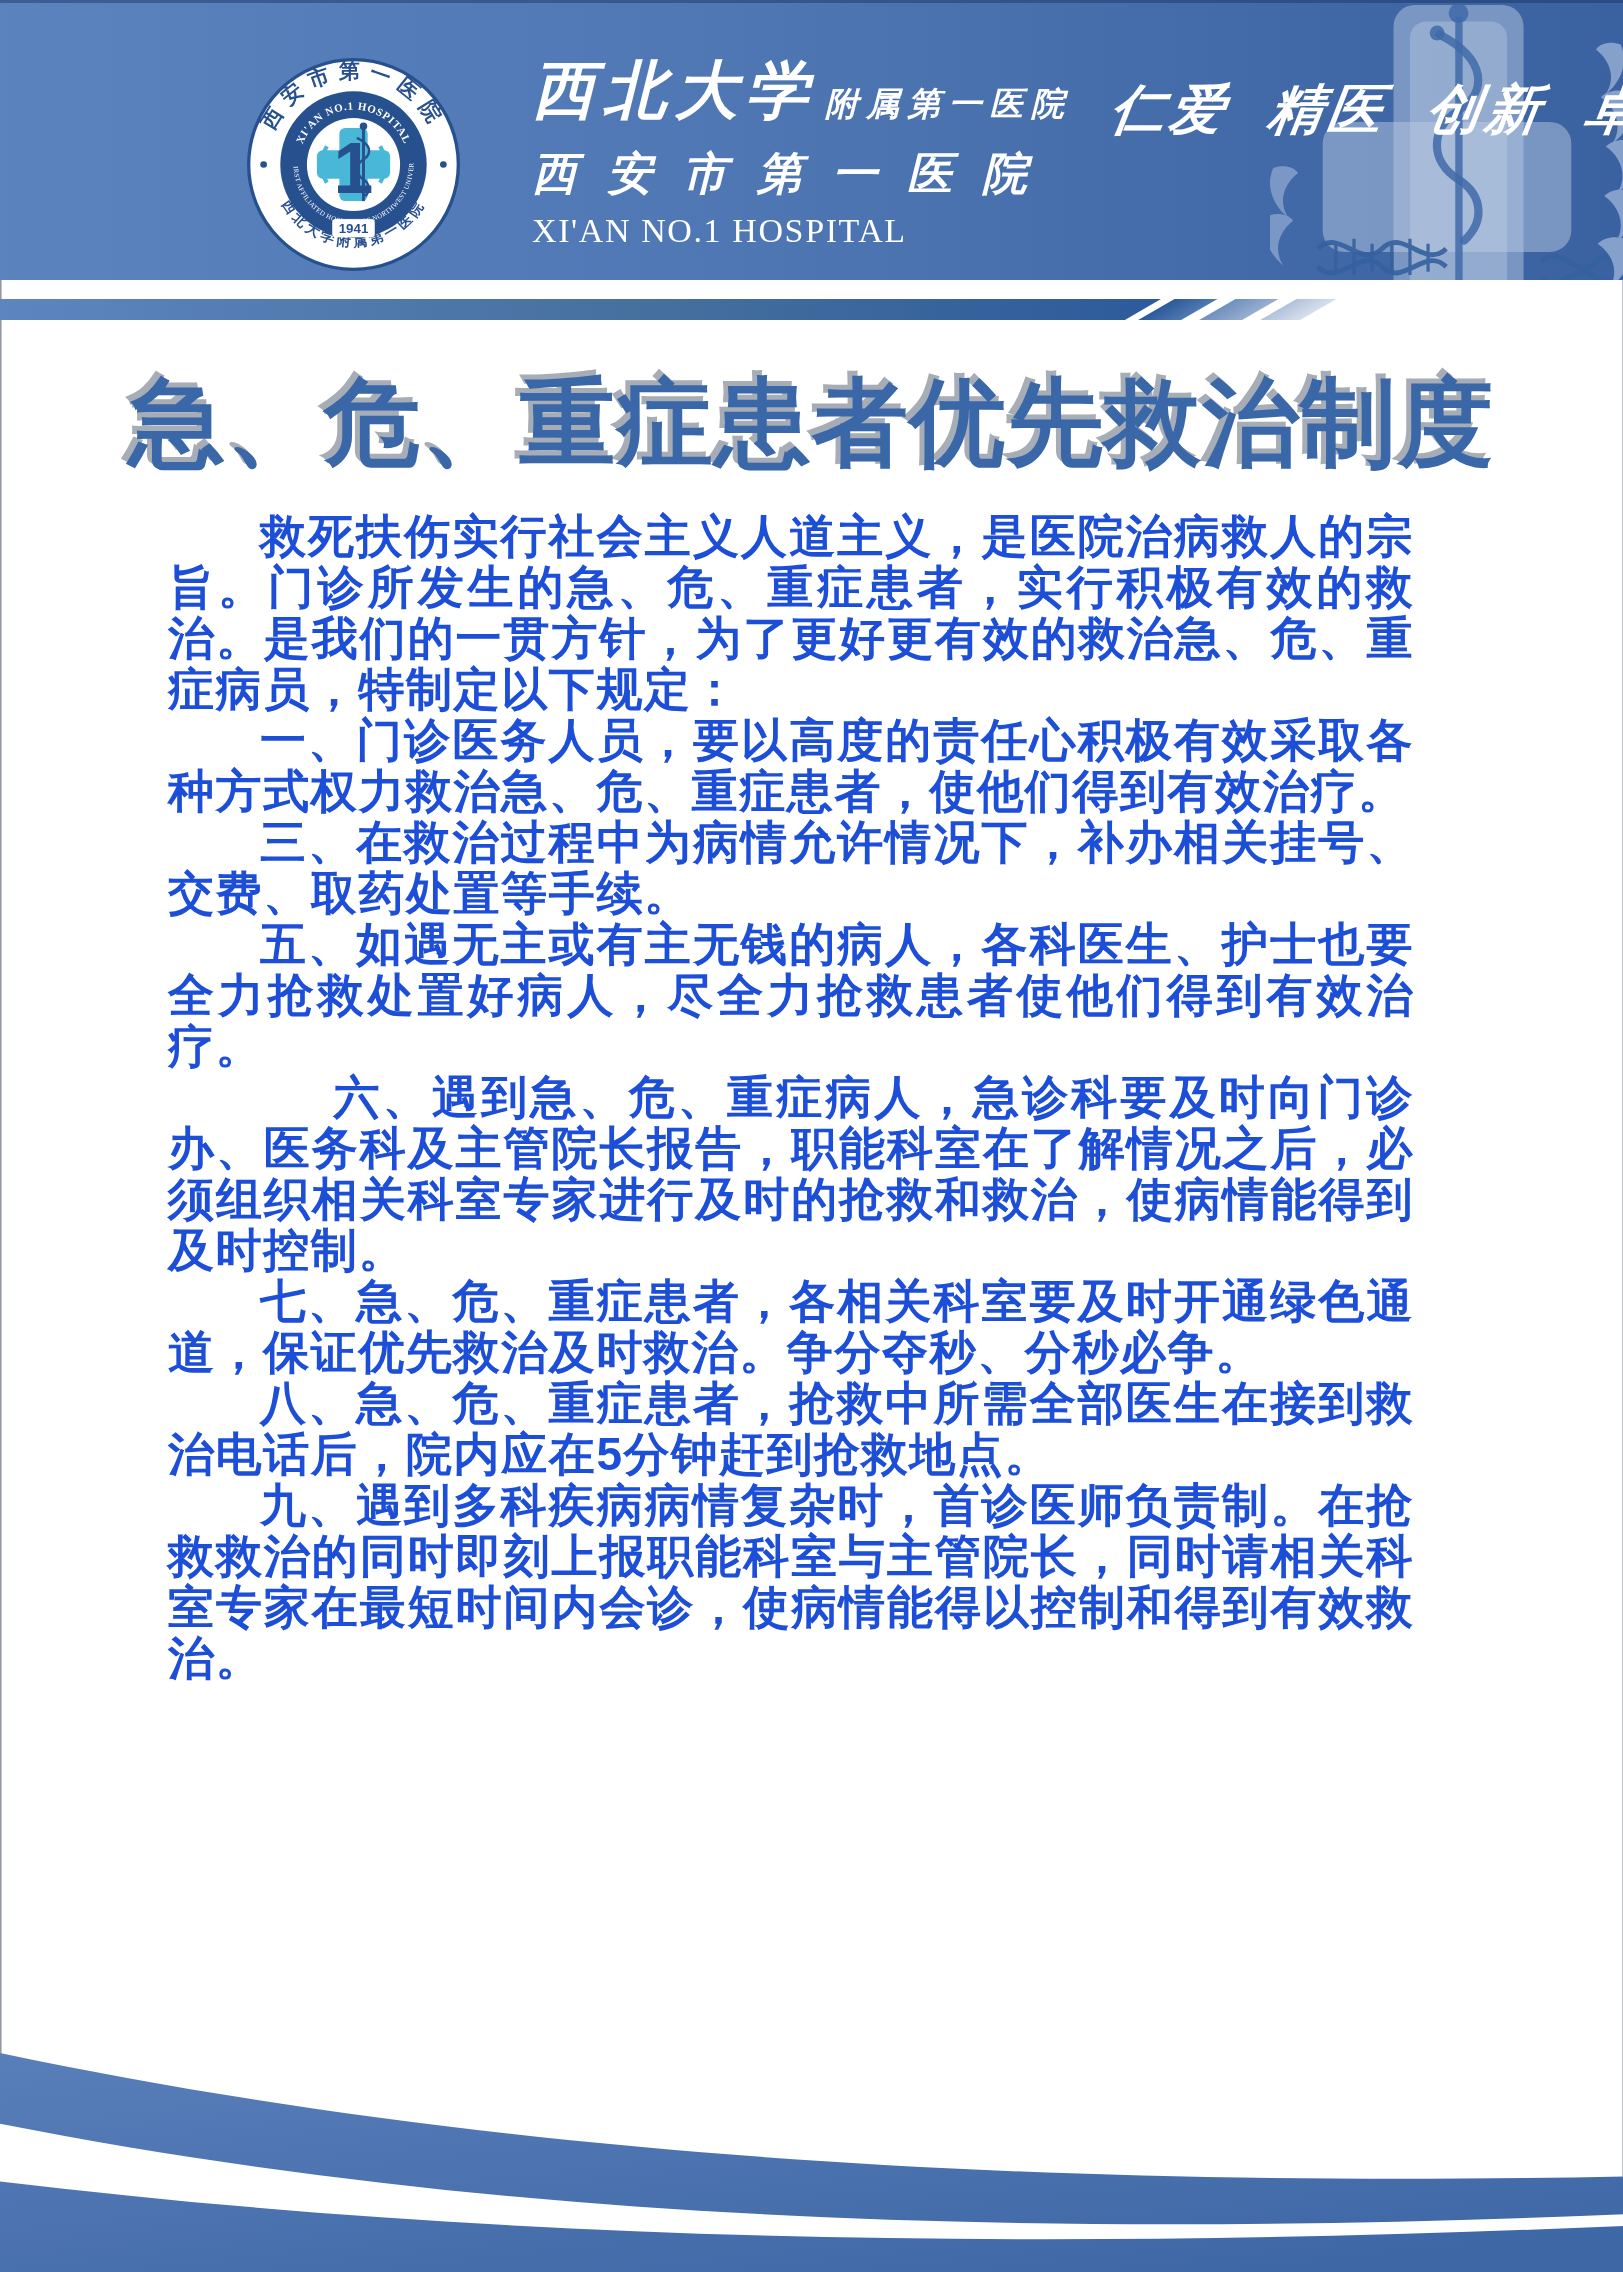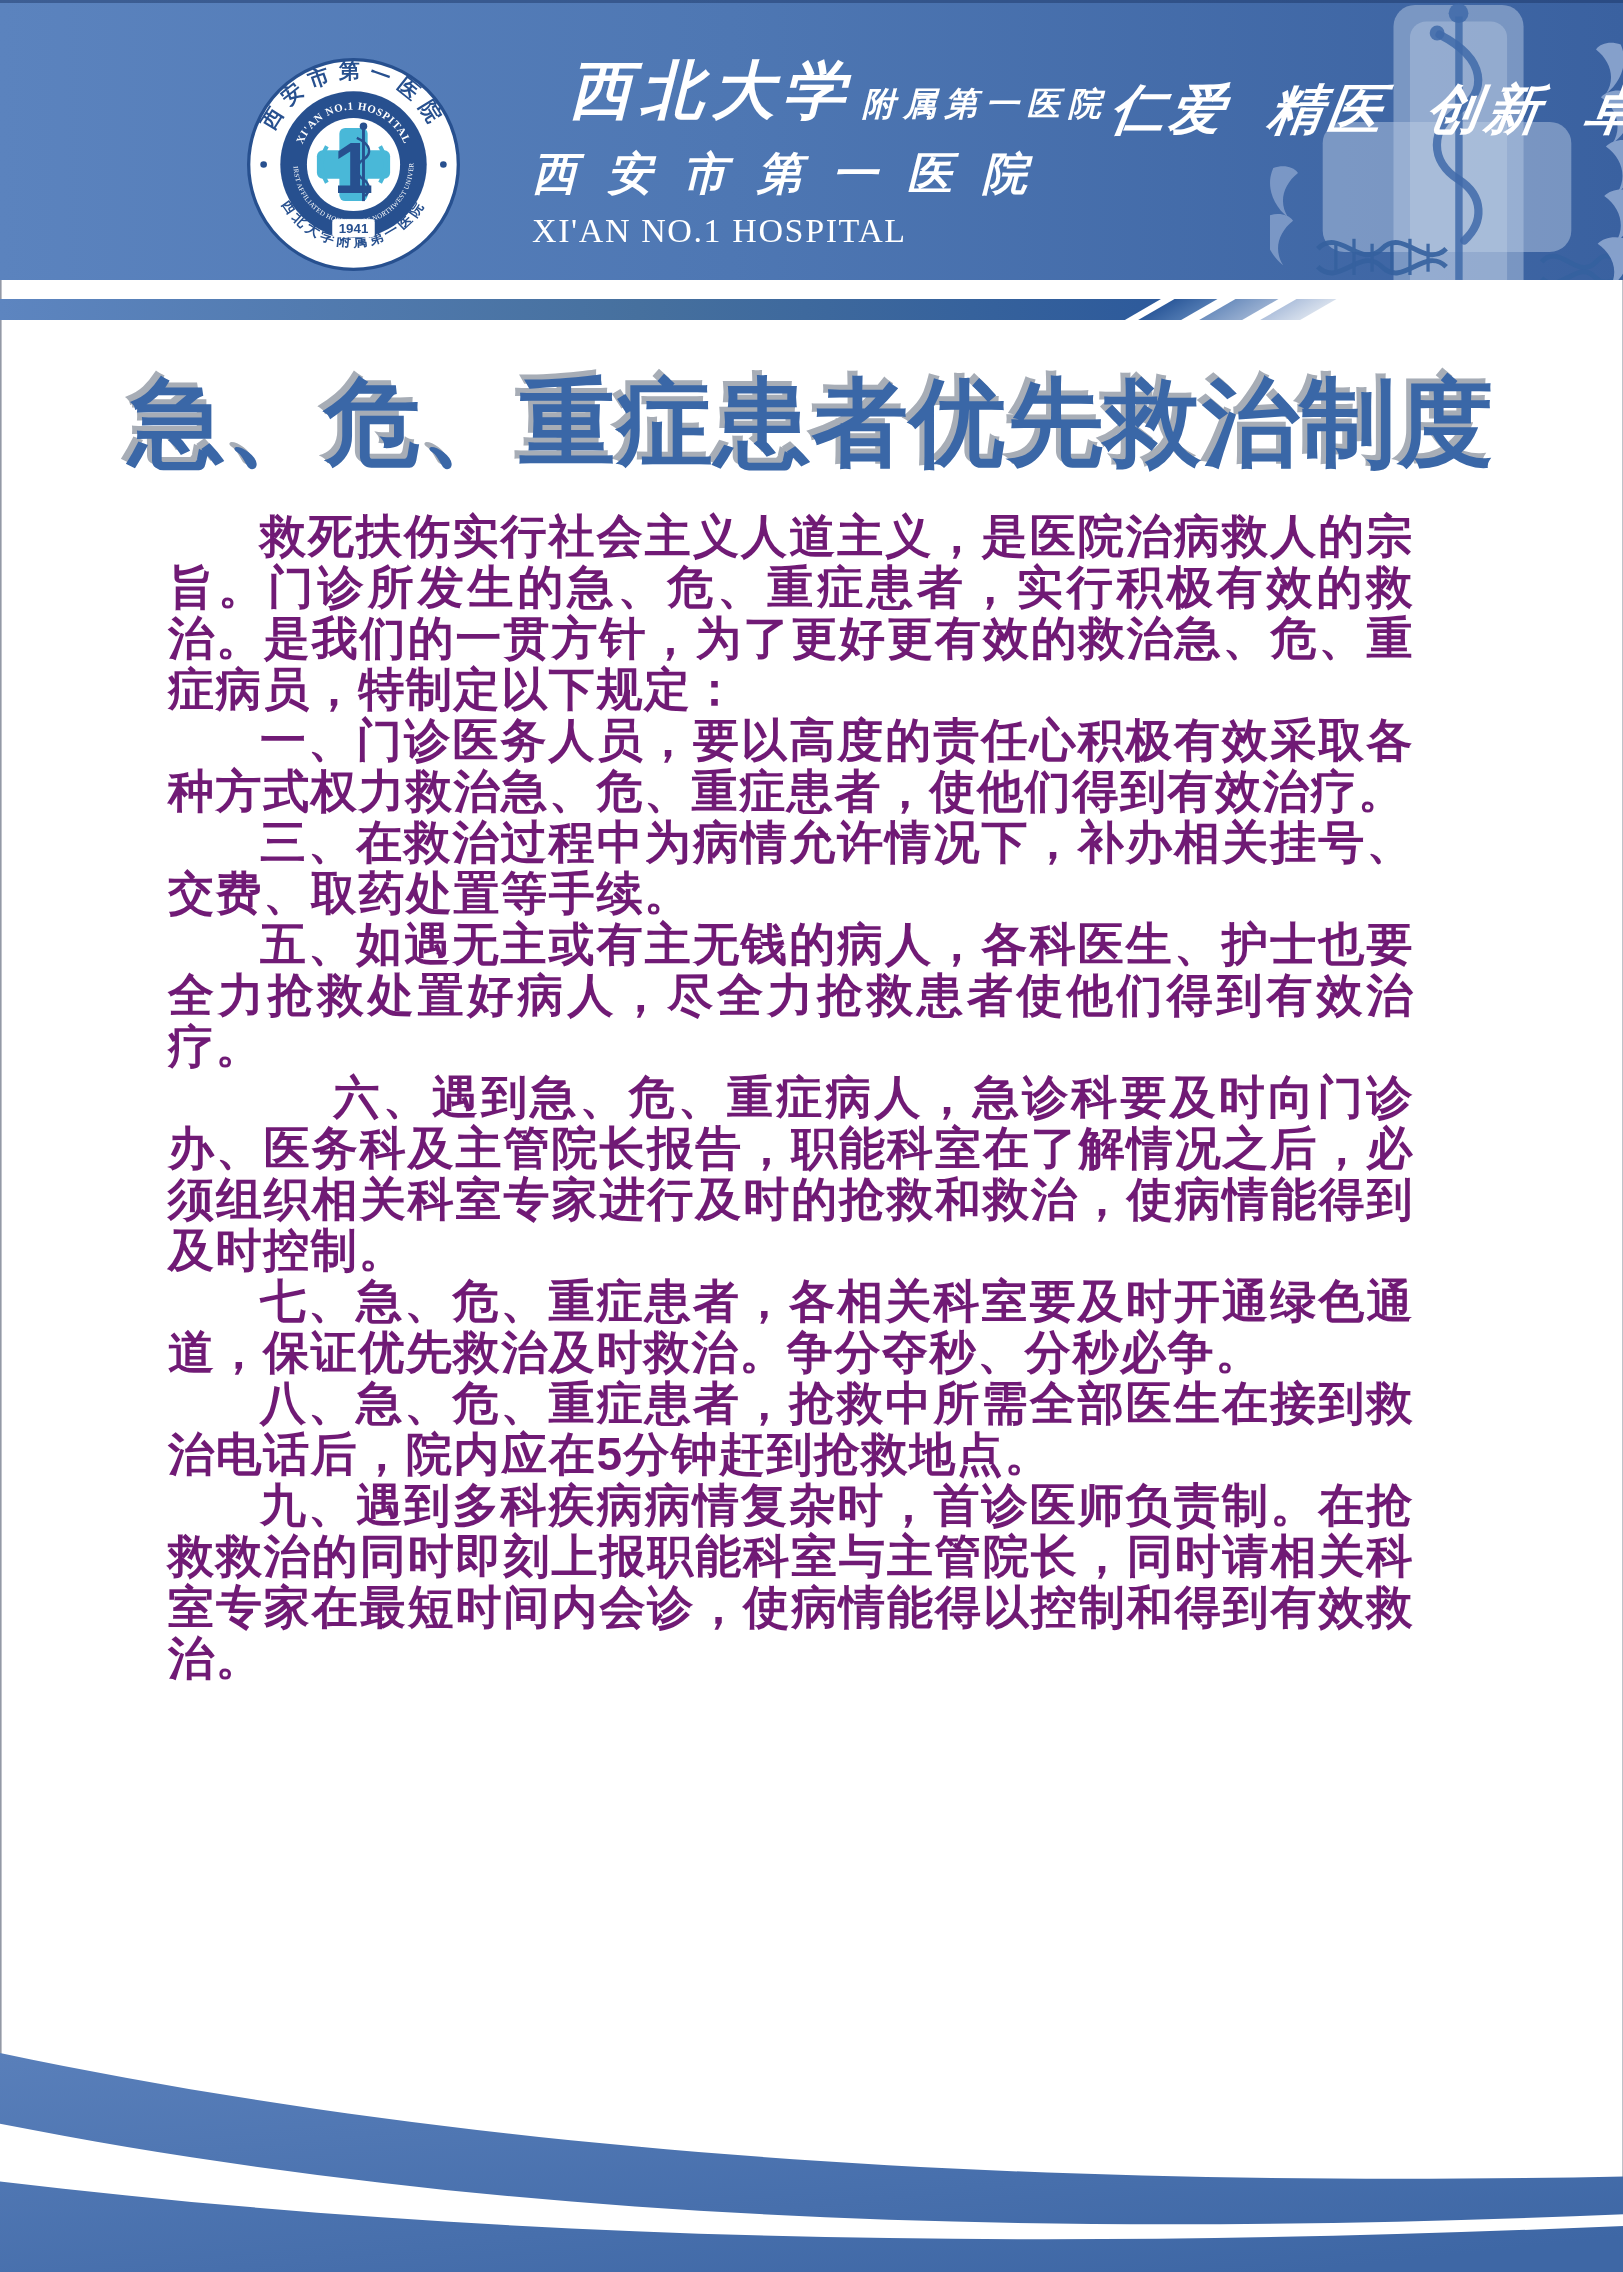--- a/index.html
+++ b/index.html
@@ -9,21 +9,21 @@
   
   .header{position:absolute;left:0;top:0;width:1624px;height:280px;
     background:linear-gradient(90deg,var(--header-blue-left,#5b83be) 0%,#4e77b3 45%,var(--header-blue-right,#3a61a0) 100%);}
   .header::before{content:"";position:absolute;left:0;top:0;right:0;height:3.3px;background:rgba(24,48,96,.45);}
   .emblem-watermark{position:absolute;right:0;top:0;width:354px;height:280px;}
 
   .seal{position:absolute;left:247px;top:58px;width:213px;height:213px;}
 
   .name-block{position:absolute;left:532px;top:48px;color:#fff;}
   .name-line1{display:flex;align-items:flex-end;white-space:nowrap;}
-  .name-main{font-size:63px;font-weight:bold;letter-spacing:8.2px;font-style:italic;margin-left:37px;}
+  .name-main{font-size:63px;font-weight:bold;letter-spacing:8.2px;font-style:italic;}
   .name-suffix{font-size:33px;font-weight:bold;margin:0 0 6.6px 8.2px;letter-spacing:8.2px;font-style:italic;}
   .name-line2{font-size:45px;font-weight:bold;letter-spacing:30px;margin-top:10px;font-style:italic;white-space:nowrap;}
   .name-en{font-family:"Liberation Serif",serif;font-size:34px;letter-spacing:1.6px;margin-top:8.2px;white-space:nowrap;}
 
   .slogan{position:absolute;left:1111px;top:74px;display:flex;gap:40px;color:#fff;
     font-size:54px;font-weight:bold;font-style:italic;transform:skewX(-8deg);white-space:nowrap;letter-spacing:5px;}
 
   
   .stripe{position:absolute;left:0;top:299px;width:1161px;height:21.4px;
     background:linear-gradient(90deg,#5d85c0 0%,#46709e 55%,var(--stripe-blue,#2d5a9b) 100%);
@@ -33,21 +33,21 @@
   .slash-2{left:1217px;width:43px;background:linear-gradient(90deg,#6f90bf,#97aed0);}
   .slash-3{left:1278px;width:40px;background:linear-gradient(90deg,#b1c2dd,#d6dfec);}
 
   
   .page-title{position:absolute;left:0;top:350px;width:100%;text-align:center;
     font-size:96px;line-height:145px;font-weight:bold;color:var(--title-blue,#3a67a7);
     letter-spacing:1.6px;text-shadow:-5px -5px 0 #a7adb6;white-space:nowrap;}
 
   
   .body-text{position:absolute;left:168px;top:511px;width:1246px;
-    font-size:46px;line-height:51px;letter-spacing:1.6px;color:#701a75;font-weight:bold;
+    font-size:46px;line-height:51px;letter-spacing:1.6px;color:#1d4ed8;font-weight:bold;
     text-align:justify;text-align-last:left;}
   .para{margin:0;}
   .p-normal{text-indent:2em;}
   .p-large{text-indent:3.6em;}
 
   
   .footer{position:absolute;left:0;top:2048px;width:1624px;height:224px;}
 </style>
 </head>
 <body>

